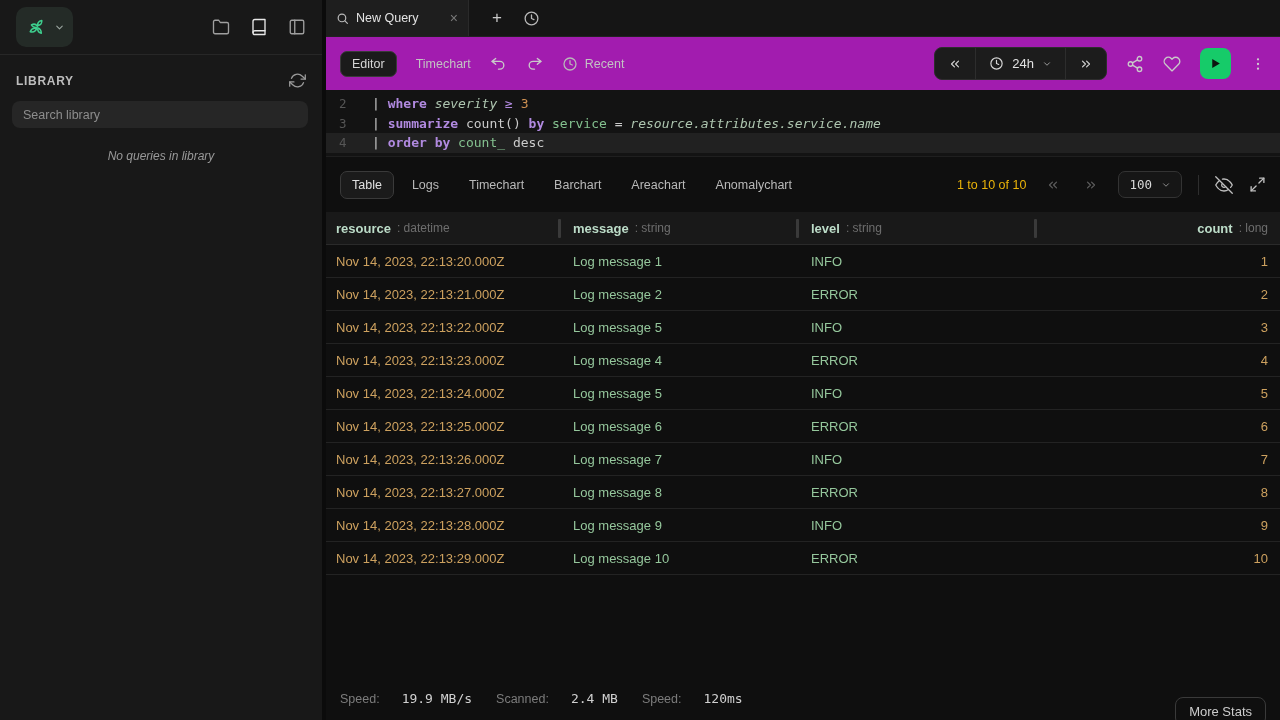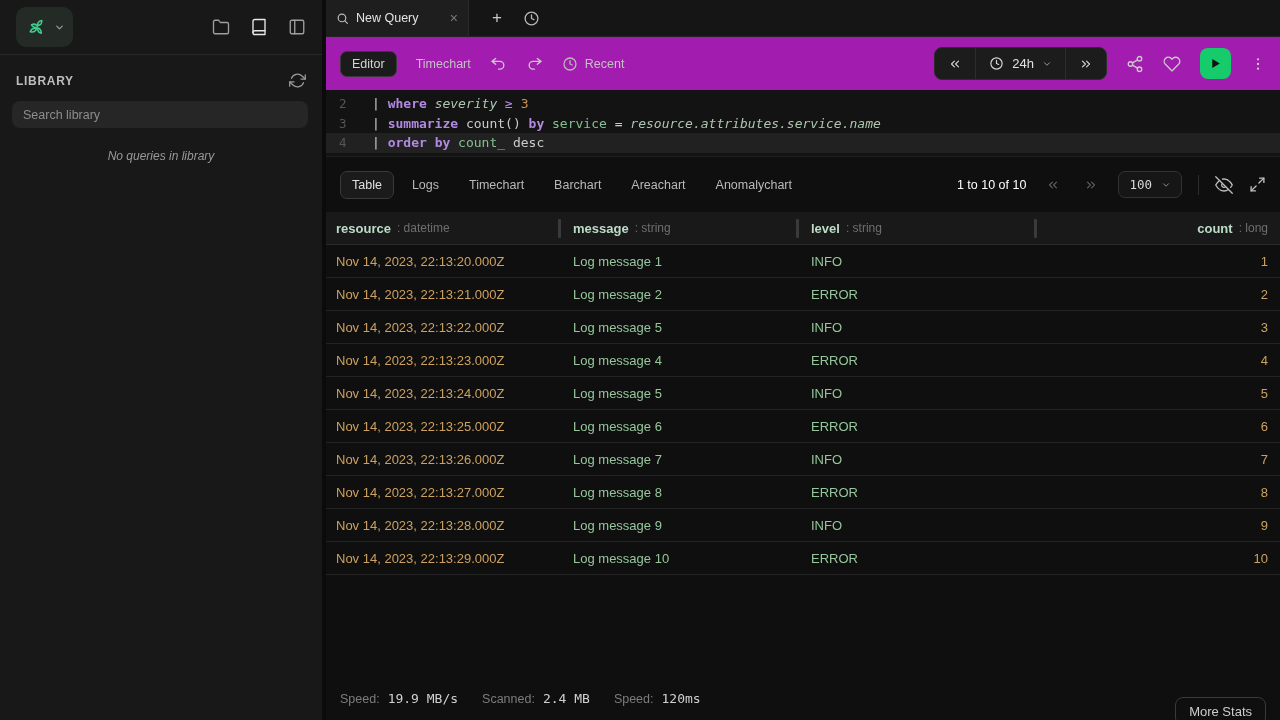--- a/index.html
+++ b/index.html
@@ -59,21 +59,21 @@
   .tok-ident { color:#84c18f; }
   .tok-num { color:#cf9152; }
   .tok-op { color:#b18ae0; }
 
   
   .results { flex:1; background:#0f0f0f; border-top:1px solid #1f1f1f; display:flex; flex-direction:column; min-height:0; }
   .results-toolbar { height:55px; display:flex; align-items:center; padding:0 14px; gap:6px; flex:none; }
   .view-tab { background:none; border:1px solid transparent; color:#b9b9b9; font-size:12.5px; padding:6px 11px; border-radius:7px; font-family:inherit; cursor:pointer; }
   .view-tab.active { border-color:#3a3a3a; background:#1b1b1b; color:#e0e0e0; }
   .rt-right { margin-left:auto; display:flex; align-items:center; gap:16px; }
-  .range-text { font-size:12.5px; color:#ffffff; }
+  .range-text { font-size:12.5px; color:#eab308; }
   .pg-btn { background:none; border:none; color:#5d5d5d; display:flex; cursor:default; padding:0 4px; }
   .page-size { display:flex; align-items:center; gap:9px; border:1px solid #333333; border-radius:7px; padding:5px 10px; background:#161616; font-family:"DejaVu Sans Mono", monospace; font-size:12.5px; color:#d9d9d9; cursor:pointer; }
   .vdivider { width:1px; height:20px; background:#2e2e2e; }
 
   .thead { display:flex; height:33px; background:#191919; border-bottom:1px solid #2a2a2a; flex:none; }
   .th { display:flex; align-items:center; gap:6px; padding-left:10px; position:relative; }
   .th-name { font-weight:700; font-size:13px; color:#bcdcc8; }
   .th-type { font-size:12px; color:#6e6e6e; }
   .th-resize { position:absolute; right:2px; top:7px; width:3px; height:19px; background:#3a3a3a; border-radius:1px; cursor:col-resize; }
   .w-ts { width:237px; flex:none; }
@@ -83,21 +83,21 @@
 
   .tr { display:flex; height:33px; align-items:center; border-bottom:1px solid #232323; font-size:13px; cursor:pointer; }
   .td { padding-left:10px; overflow:hidden; white-space:nowrap; }
   .td-timestamp { color:#cda15f; }
   .td-message { color:#95c79c; }
   .td-level { color:#95c79c; }
   .td-count { text-align:right; padding-right:12px; padding-left:0; color:#cda15f; }
 
   .results-spacer { flex:1; }
   .results-footer { height:44px; display:flex; align-items:center; padding:0 14px; gap:24px; flex:none; }
-  .stat { display:flex; align-items:baseline; gap:8px;text-align:right; }
+  .stat { display:flex; align-items:baseline; gap:22px;text-align:right; }
   .stat-label { font-size:12.5px; color:#7c7c7c; }
   .stat-value { font-family:"DejaVu Sans Mono", monospace; font-size:13px; color:#d0d0d0; }
   .more-stats { margin-left:auto; border:1px solid #3a3a3a; border-radius:8px; background:transparent; color:#cccccc; font-size:13px; font-family:inherit; padding:6px 13px; cursor:pointer;margin-top:27px; }
 
   svg { display:block; }
 </style>
 </head>
 <body>
 
 <div class="app">

